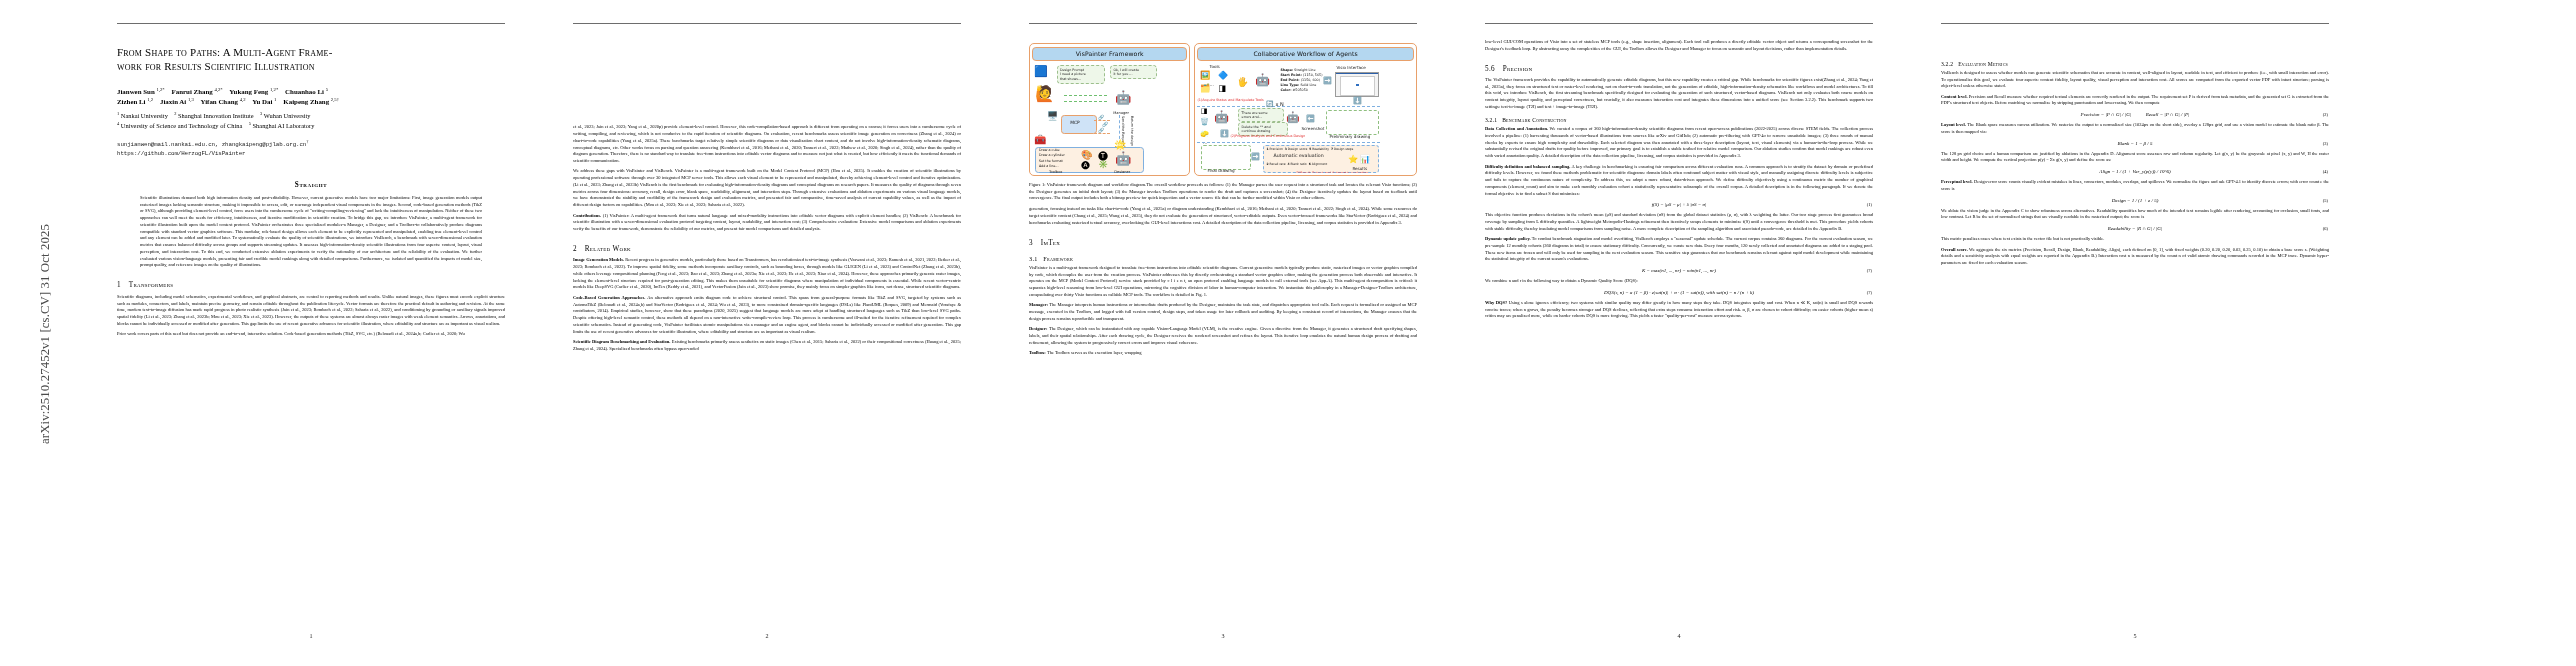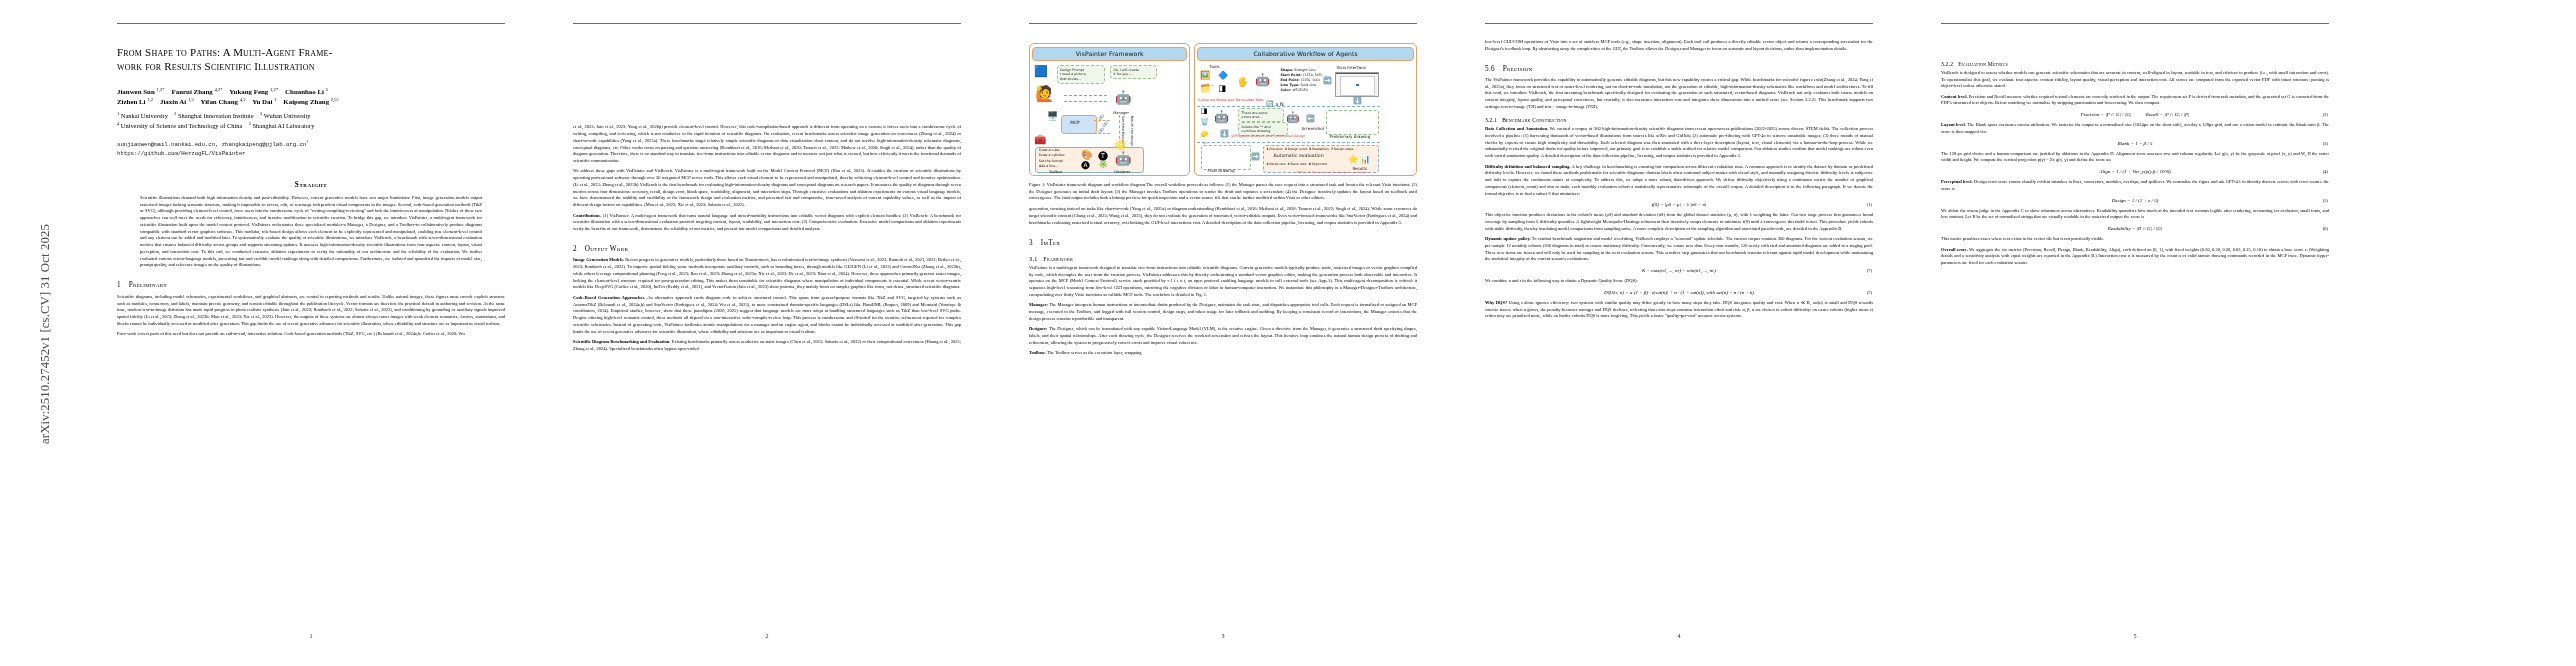--- a/index.html
+++ b/index.html
@@ -221,38 +221,38 @@
 
         <div class="mono">
           <div><span>sunjianwen@mail.nankai.edu.cn, zhangkaipeng@pjlab.org.cn</span><sup>†</sup></div>
           <div><span>https://github.com/HerzogFL/VisPainter</span></div>
         </div>
 
         <h2 class="h-abstract">Straight</h2>
         <div class="abstract">Scientific illustrations demand both high information density and post-editability. However, current generative models have two major limitations: First, image generation models output rasterized images lacking semantic structure, making it impossible to access, edit, or rearrange independent visual components in the images. Second, code-based generation methods (TikZ or SVG), although providing element-level control, force users into the cumbersome cycle of "writing-compiling-reviewing" and lack the intuitiveness of manipulation. Neither of these two approaches can well meet the needs for efficiency, intuitiveness, and iterative modification in scientific creation. To bridge this gap, we introduce VisPainter, a multi-agent framework for scientific illustration built upon the model context protocol. VisPainter orchestrates three specialized modules-a Manager, a Designer, and a Toolbox-to collaboratively produce diagrams compatible with standard vector graphics software. This modular, role-based design allows each element to be explicitly represented and manipulated, enabling true element-level control and any element can be added and modified later. To systematically evaluate the quality of scientific illustrations, we introduce VisBench, a benchmark with seven-dimensional evaluation metrics that ensures balanced difficulty across groups and supports streaming updates. It assesses high-information-density scientific illustrations from four aspects: content, layout, visual perception, and interaction cost. To this end, we conducted extensive ablation experiments to verify the rationality of our architecture and the reliability of the evaluation. We further evaluated various vision-language models, presenting fair and credible model rankings along with detailed comparisons. Furthermore, we isolated and quantified the impacts of model size, prompt quality, and reference images on the quality of illustrations.</div>
 
         <h2 class="h1">
-          <span class="num">1</span><span>Preliminary</span>
+          <span class="num">1</span><span>Transformers</span>
         </h2>
         <p class="body">Scientific diagrams, including model schematics, experimental workflows, and graphical abstracts, are central to reporting methods and results. Unlike natural images, these figures must encode explicit structure such as modules, connectors, and labels, maintain precise geometry, and remain editable throughout the publication lifecycle. Vector formats are therefore the practical default in authoring and revision. At the same time, modern text-to-image diffusion has made rapid progress in photo realistic synthesis (Jain et al., 2023; Rombach et al., 2022; Saharia et al., 2022), and conditioning by grounding or auxiliary signals improved spatial fidelity (Li et al., 2023; Zhang et al., 2023b; Mou et al., 2023; Xie et al., 2023). However, the outputs of these systems are almost always raster images with weak element semantics. Arrows, annotations, and blocks cannot be individually accessed or modified after generation. This gap limits the use of recent generative advances for scientific illustration, where editability and structure are as important as visual realism.</p>
         <p class="body">Prior work covers parts of this need but does not provide an end-to-end, interactive solution. Code-based generation methods (TikZ, SVG, etc.) (Belouadi et al., 2024a,b; Carlier et al., 2020; Wu</p>
       </div>
       <div class="pagenum">1</div>
     </div>
 
     <div class="page">
       <div class="page-inner">
         <div class="rule"></div>
         <div style="height:100px"></div>
         <p class="body">et al., 2023; Jain et al., 2023; Yang et al., 2020p) provide element-level control. However, this code-compilation-based approach is different from operating on a canvas; it forces users into a cumbersome cycle of writing, compiling, and reviewing, which is not conducive to the rapid iteration of scientific diagrams. On evaluation, recent benchmarks assess scientific image generation on correctness (Zhang et al., 2024) or chart-to-code capabilities (Yang et al., 2025a). These benchmarks target relatively simple scientific diagrams or data visualization chart content, and do not involve high-information-density schematic diagrams, conceptual diagrams, etc. Other works focus on parsing and question answering (Kembhavi et al., 2016; Methani et al., 2020; Tannert et al., 2022; Mathew et al., 2020; Singh et al., 2024), rather than the quality of diagram generation. Therefore, there is no standard way to translate free-form instructions into editable vector diagrams and to measure not just what is created, but how efficiently it meets the functional demands of scientific communication.</p>
         <p class="body">We address these gaps with VisPainter and VisBench. VisPainter is a multi-agent framework built on the Model Context Protocol (MCP) (Hou et al., 2025). It enables the creation of scientific illustrations by operating professional software through over 30 integrated MCP server tools. This allows each visual element to be represented and manipulated, thereby achieving element-level control and iterative optimization. (Li et al., 2023; Zhang et al., 2023b) VisBench is the first benchmark for evaluating high-information-density diagrams and conceptual diagrams on research papers. It measures the quality of diagrams through seven metrics across four dimensions: accuracy, recall, design error, blank space, readability, alignment, and interaction steps. Through extensive evaluations and ablation experiments on various visual language models, we have demonstrated the stability and credibility of the framework design and evaluation metrics, and presented fair and comparative, time-saved analysis of current capability values, as well as the impact of different design factors on capabilities. (Mou et al., 2023; Xie et al., 2023; Saharia et al., 2022).</p>
         <p class="body"><b>Contributions.</b> <span>(1) VisPainter: A multi-agent framework that turns natural language and mixed-modality instructions into editable vector diagrams with explicit element handles; (2) VisBench: A benchmark for scientific illustration with a seven-dimensional evaluation protocol targeting content, layout, readability, and interaction cost; (3) Comprehensive evaluation: Extensive model comparisons and ablation experiments verify the benefits of our framework, demonstrate the reliability of our metrics, and present fair model comparisons and detailed analysis.</span></p>
 
         <h2 class="h1">
-          <span class="num">2</span><span>Output Work</span>
+          <span class="num">2</span><span>Related Work</span>
         </h2>
         <p class="body"><b>Image Generation Models.</b> <span>Recent progress in generative models, particularly those based on Transformers, has revolutionized text-to-image synthesis (Vaswani et al., 2023; Ramesh et al., 2021, 2022; Betker et al., 2023; Rombach et al., 2022). To improve spatial fidelity, some methods incorporate auxiliary controls, such as bounding boxes, through models like GLIGEN (Li et al., 2023) and ControlNet (Zhang et al., 2023b), while others leverage compositional planning (Feng et al., 2023; Bao et al., 2023; Zhang et al., 2023a; Xie et al., 2023; He et al., 2023; Xiao et al., 2024). However, these approaches primarily generate raster images, lacking the element-level structure required for post-generation editing. This makes them unsuitable for scientific diagrams where manipulation of individual components is essential. While recent vector-centric models like DeepSVG (Carlier et al., 2020), ImTex (Reddy et al., 2021), and VectorFusion (Jain et al., 2023) show promise, they mainly focus on simpler graphics like icons, not dense, structured scientific diagrams.</span></p>
         <p class="body"><b>Code-Based Generation Approaches.</b> <span>An alternative approach emits diagram code to achieve structural control. This spans from general-purpose formats like TikZ and SVG, targeted by systems such as AutomaTikZ (Belouadi et al., 2024a,b) and StarVector (Rodriguez et al., 2024; Wu et al., 2023), to more constrained domain-specific languages (DSLs) like PlantUML (Roques, 2009) and Mermaid (Vorafaye &amp; contributors, 2014). Empirical studies, however, show that these paradigms (2020, 2025) suggest that language models are more adept at handling structured languages such as TikZ than low-level SVG paths. Despite offering high-level semantic control, these methods all depend on a non-interactive write-compile-review loop. This process is cumbersome and ill-suited for the iterative refinement required for complex scientific schematics. Instead of generating code, VisPainter facilitates atomic manipulations via a manager and an engine agent, and blocks cannot be individually accessed or modified after generation. This gap limits the use of recent generative advances for scientific illustration, where editability and structure are as important as visual realism.</span></p>
         <p class="body"><b>Scientific Diagram Benchmarking and Evaluation.</b> <span>Existing benchmarks primarily assess aesthetics on static images (Chen et al., 2015; Saharia et al., 2022) or their compositional correctness (Huang et al., 2025; Zhang et al., 2024). Specialized benchmarks often bypass open-ended</span></p>
       </div>
       <div class="pagenum">2</div>
     </div>
 
     <div class="page">
       <div class="page-inner">

